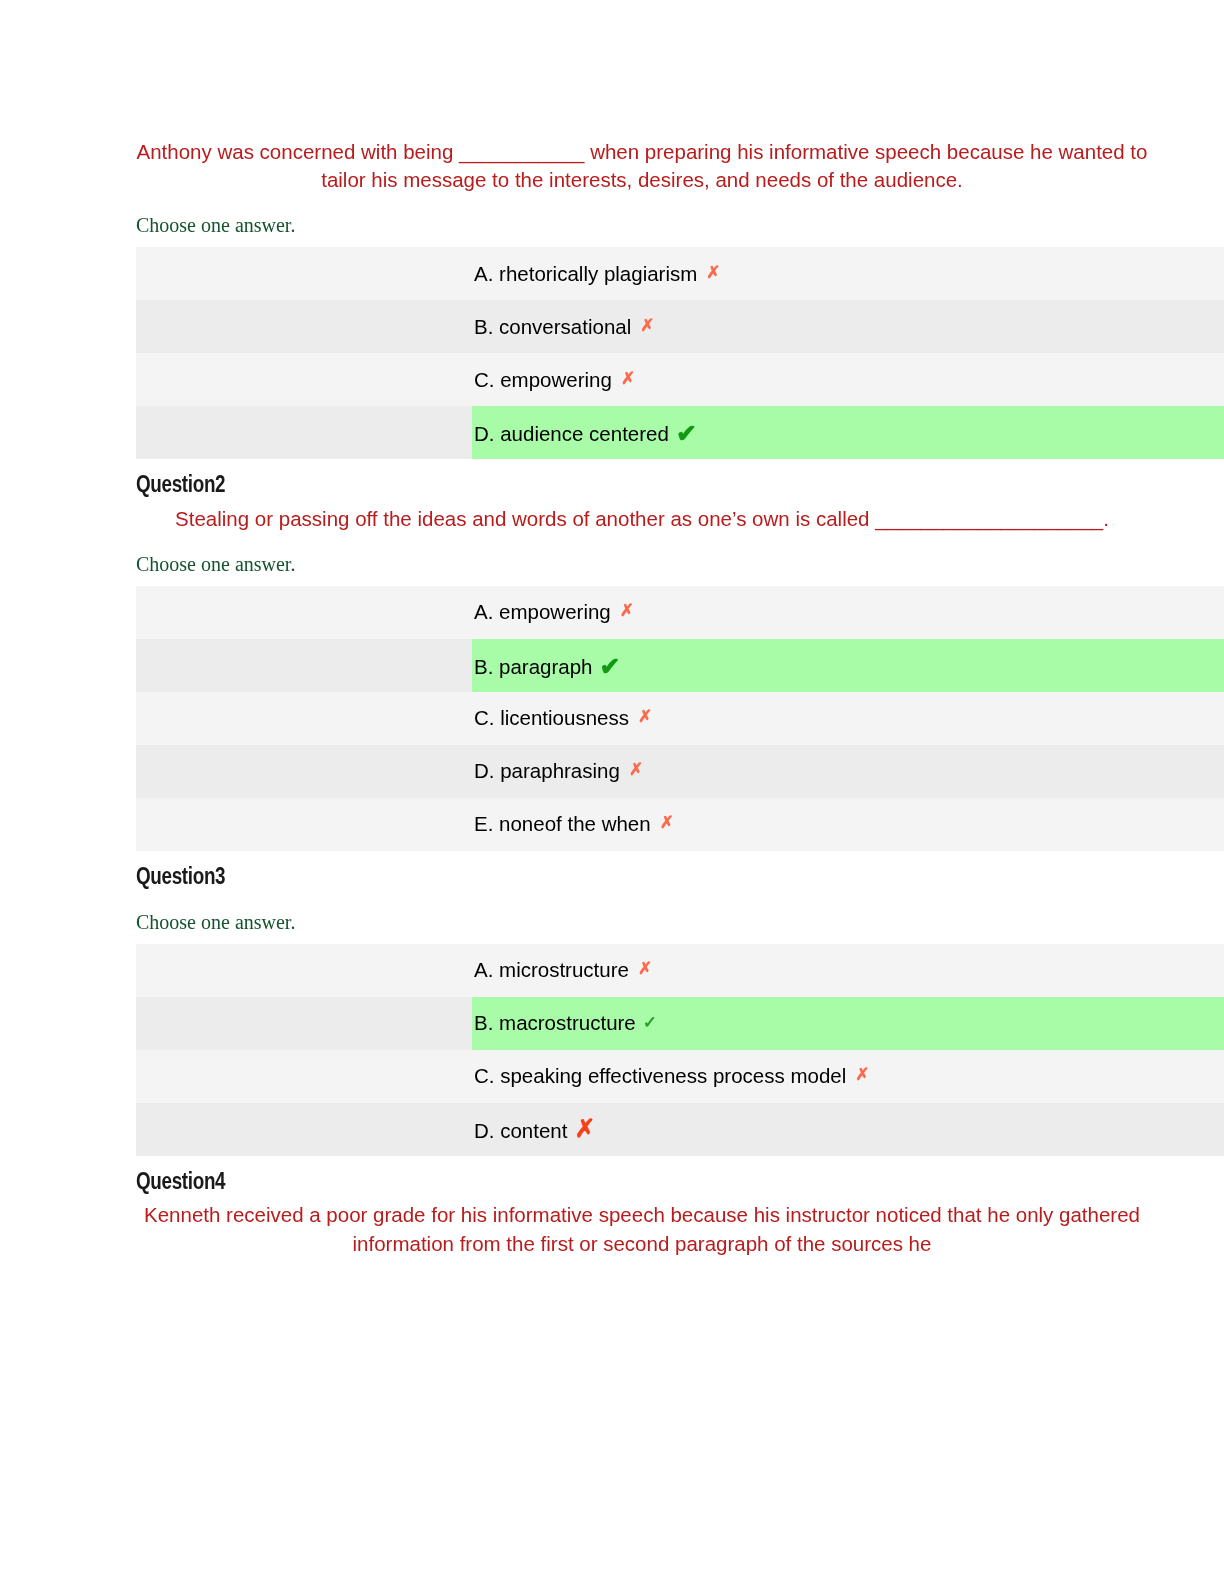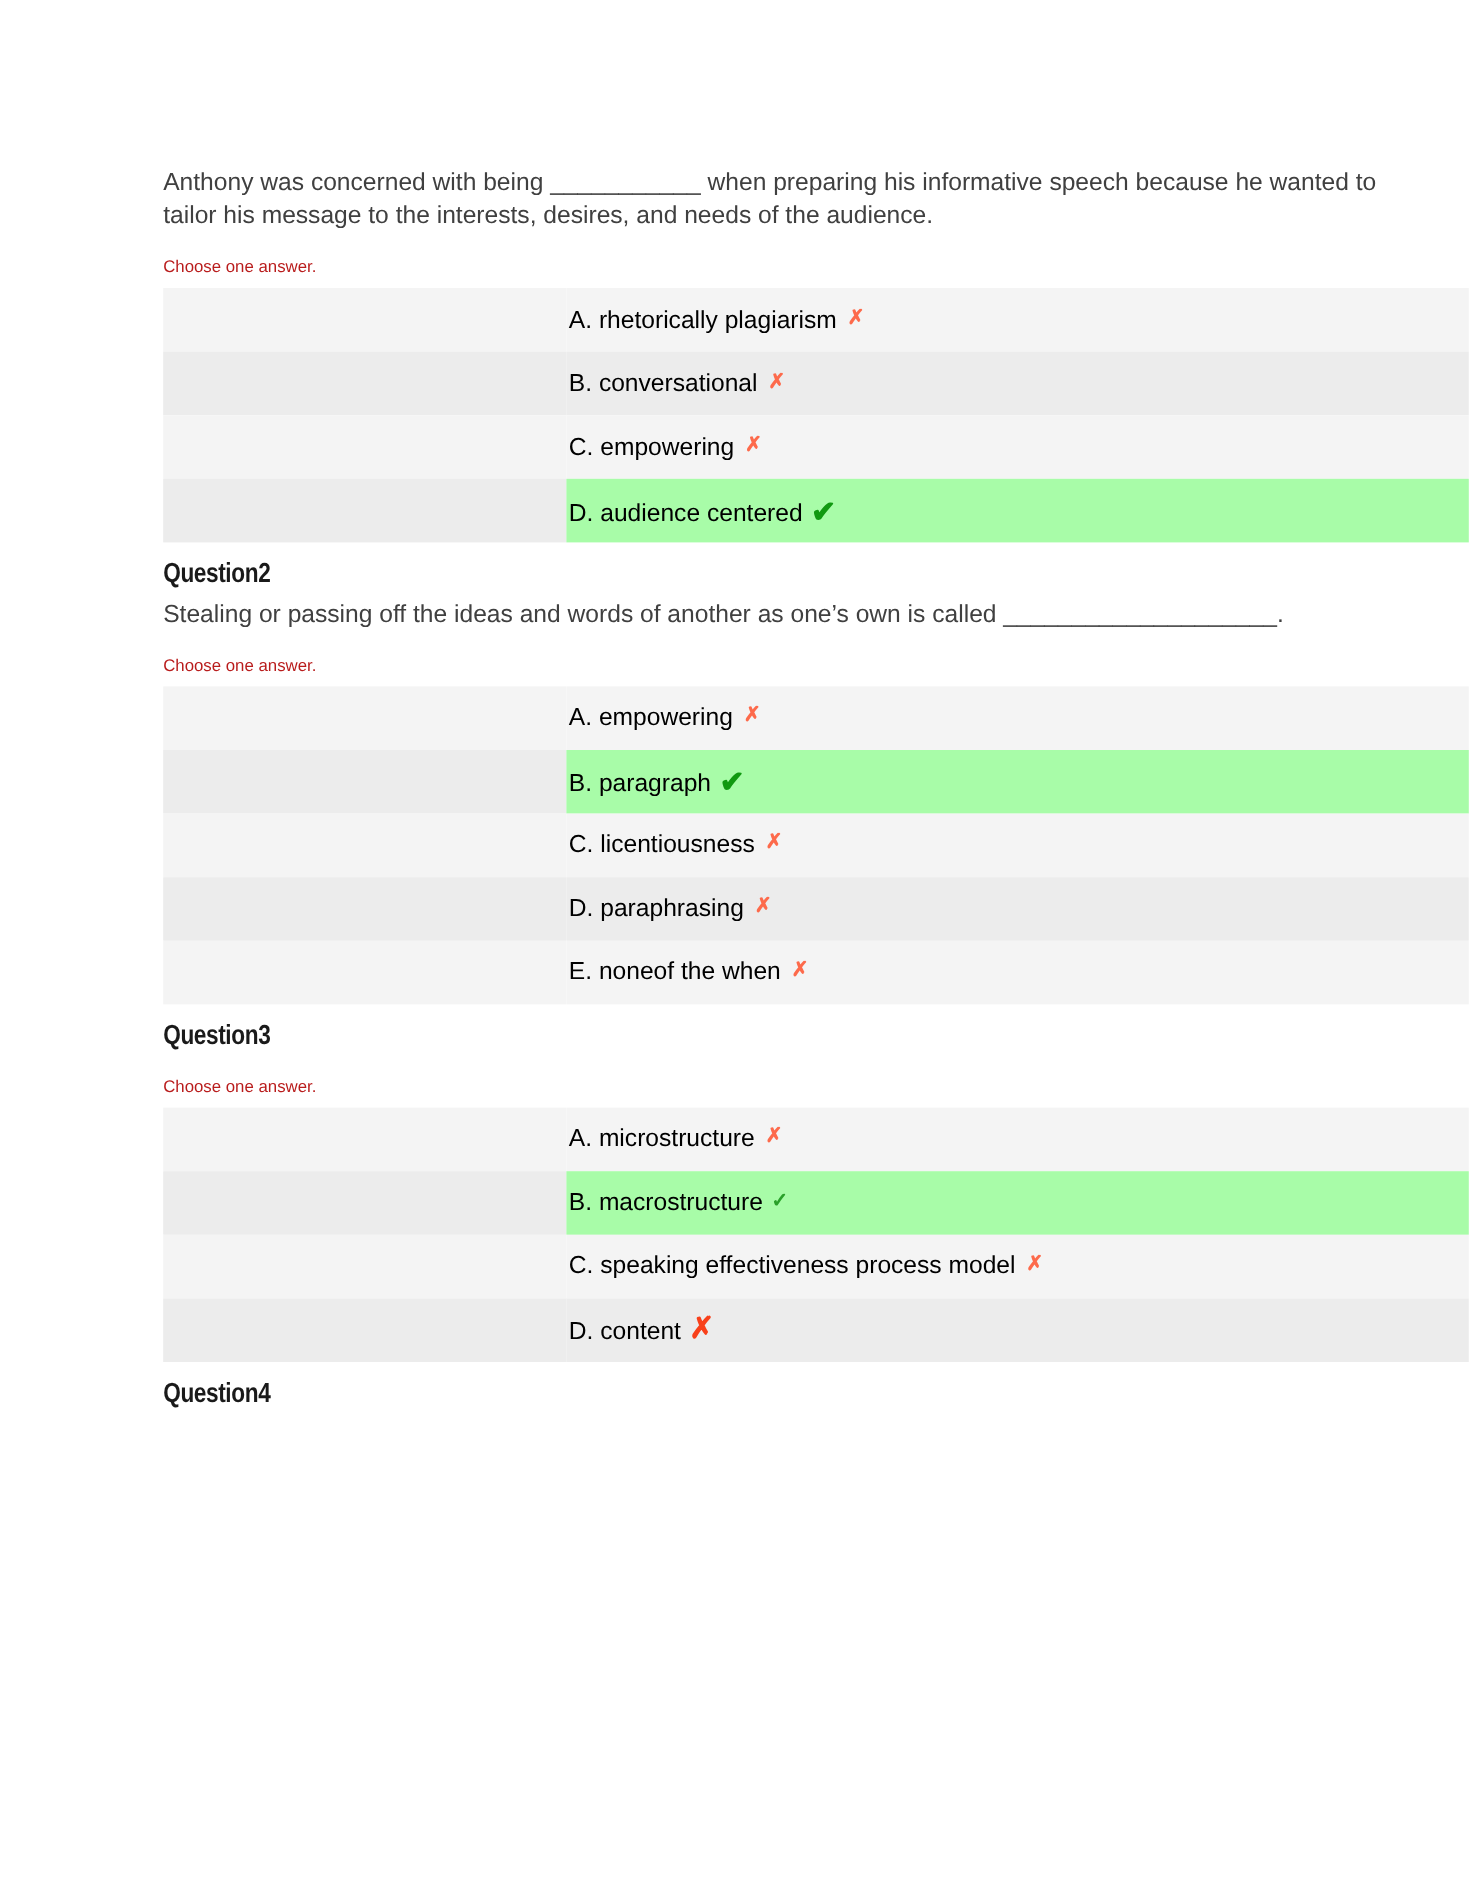--- a/index.html
+++ b/index.html
@@ -42,29 +42,31 @@
     white-space: nowrap;
   }
   .q-heading .qnum {
     font-weight: 800;
   }
 
   
   .q-body {
     font-size: 20.5px;
     line-height: 1.37;
-    color: #404040;
+    color: #b91c1c;
     margin: 0 0 0 0;
     padding-right: 76px;
+    text-align: center;
   }
 
   .choose {
-    font-size: 14px;
-    color: #b91c1c;
+    font-size: 20px;
+    color: #14532d;
     margin: 20px 0 10px 0;
+    font-family: Liberation Serif, serif;
   }
 
   
   .answers {
     width: 1088px;
     border-collapse: collapse;
     table-layout: fixed;
   }
   .answers tr.odd  td { background: #f4f4f4; }
   .answers tr.even td { background: #ececec; }
@@ -202,16 +204,17 @@
         <tr class="even">
           <td class="spacer"></td>
           <td class="optcell"><span>D. content</span><span class="mark wrong big">✗</span></td>
         </tr>
       </tbody>
         </table>
     </div>
 
     <div>
       <div class="q-heading"><span>Question</span><span class="qnum">4</span></div>
+      <div class="q-body">Kenneth received a poor grade for his informative speech because his instructor noticed that he only gathered information from the first or second paragraph of the sources he</div>
     </div>
 
   </div>
 </div>
 
 </body></html>

